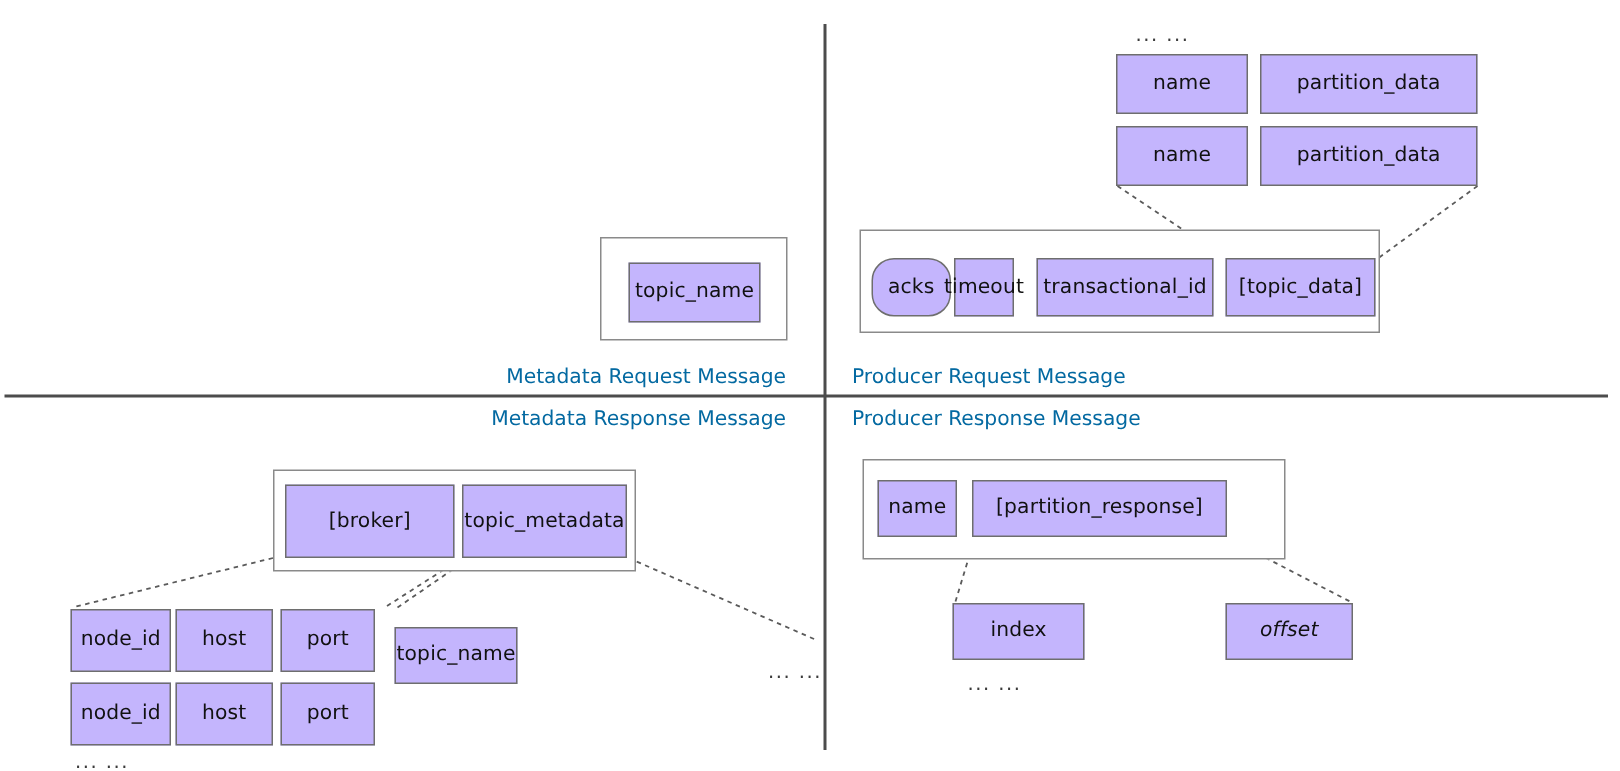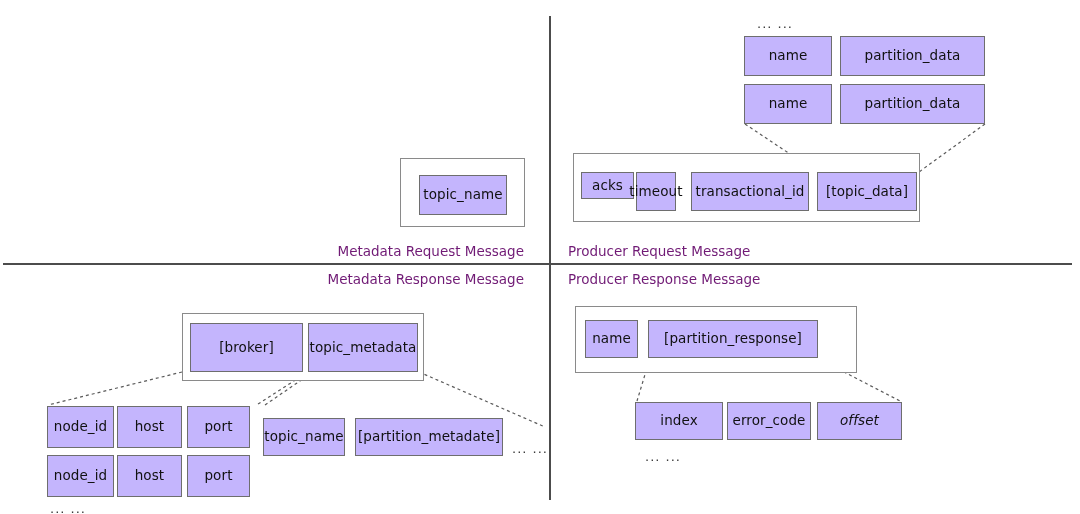--- a/index.html
+++ b/index.html
@@ -45,21 +45,21 @@
   }
   .box.outer {
     border: 1.5px solid #8a8a8a;
     background: #ffffff;
     display: block;
   }
   
   .caption {
     position: absolute;
     font-size: 13.5px;
-    color: #701a75;
+    color: #0369a1;
     white-space: nowrap;
     line-height: 1;
   }
   .caption.right-align {
     text-align: right;
   }
   
   .ellip {
     position: absolute;
     font-size: 13px;
@@ -112,21 +112,21 @@
 
   <div class="ellip" style="left:757px; top:17px;">... ...</div>
 
   <div class="box" style="left:744px; top:36px; width:88px; height:40px;">name</div>
   <div class="box" style="left:840px; top:36px; width:145px; height:40px;">partition_data</div>
 
   <div class="box" style="left:744px; top:84px; width:88px; height:40px;">name</div>
   <div class="box" style="left:840px; top:84px; width:145px; height:40px;">partition_data</div>
 
   <div class="box outer" style="left:573px; top:153px; width:347px; height:69px;"></div>
-  <div class="box" style="left:581px; top:172px; width:53px; height:27px;">acks</div>
+  <div class="box" style="left:581px; top:172px; width:53px; height:39px;border-radius:15px;">acks</div>
   <div class="box" style="left:636px; top:172px; width:40px; height:39px;">timeout</div>
   <div class="box" style="left:691px; top:172px; width:118px; height:39px;">transactional_id</div>
   <div class="box" style="left:817px; top:172px; width:100px; height:39px;">[topic_data]</div>
   <div class="caption" style="left:568px; top:245px;">Producer Request Message</div>
 
   <div class="caption right-align" style="left:274px; top:273px; width:250px;">Metadata Response Message</div>
 
   <div class="box outer" style="left:182px; top:313px; width:242px; height:68px;"></div>
   <div class="box" style="left:190px; top:323px; width:113px; height:49px;">[broker]</div>
   <div class="box" style="left:308px; top:323px; width:110px; height:49px;">topic_metadata</div>
@@ -135,28 +135,26 @@
   <div class="box" style="left:117px; top:406px; width:65px; height:42px;">host</div>
   <div class="box" style="left:187px; top:406px; width:63px; height:42px;">port</div>
 
   <div class="box" style="left:47px; top:455px; width:67px; height:42px;">node_id</div>
   <div class="box" style="left:117px; top:455px; width:65px; height:42px;">host</div>
   <div class="box" style="left:187px; top:455px; width:63px; height:42px;">port</div>
 
   <div class="ellip" style="left:50px; top:502px;">... ...</div>
 
   <div class="box" style="left:263px; top:418px; width:82px; height:38px;">topic_name</div>
-  <div class="box" style="left:355px; top:418px; width:148px; height:38px;">[partition_metadate]</div>
   <div class="ellip" style="left:512px; top:442px;">... ...</div>
 
   <div class="caption" style="left:568px; top:273px;">Producer Response Message</div>
 
   <div class="box outer" style="left:575px; top:306px; width:282px; height:67px;"></div>
   <div class="box" style="left:585px; top:320px; width:53px; height:38px;">name</div>
   <div class="box" style="left:648px; top:320px; width:170px; height:38px;">[partition_response]</div>
 
   <div class="box" style="left:635px; top:402px; width:88px; height:38px;">index</div>
-  <div class="box" style="left:727px; top:402px; width:84px; height:38px;">error_code</div>
   <div class="box" style="left:817px; top:402px; width:85px; height:38px;font-style:italic;">offset</div>
 
   <div class="ellip" style="left:645px; top:450px;">... ...</div>
 
 </div>
 
 </body></html>

